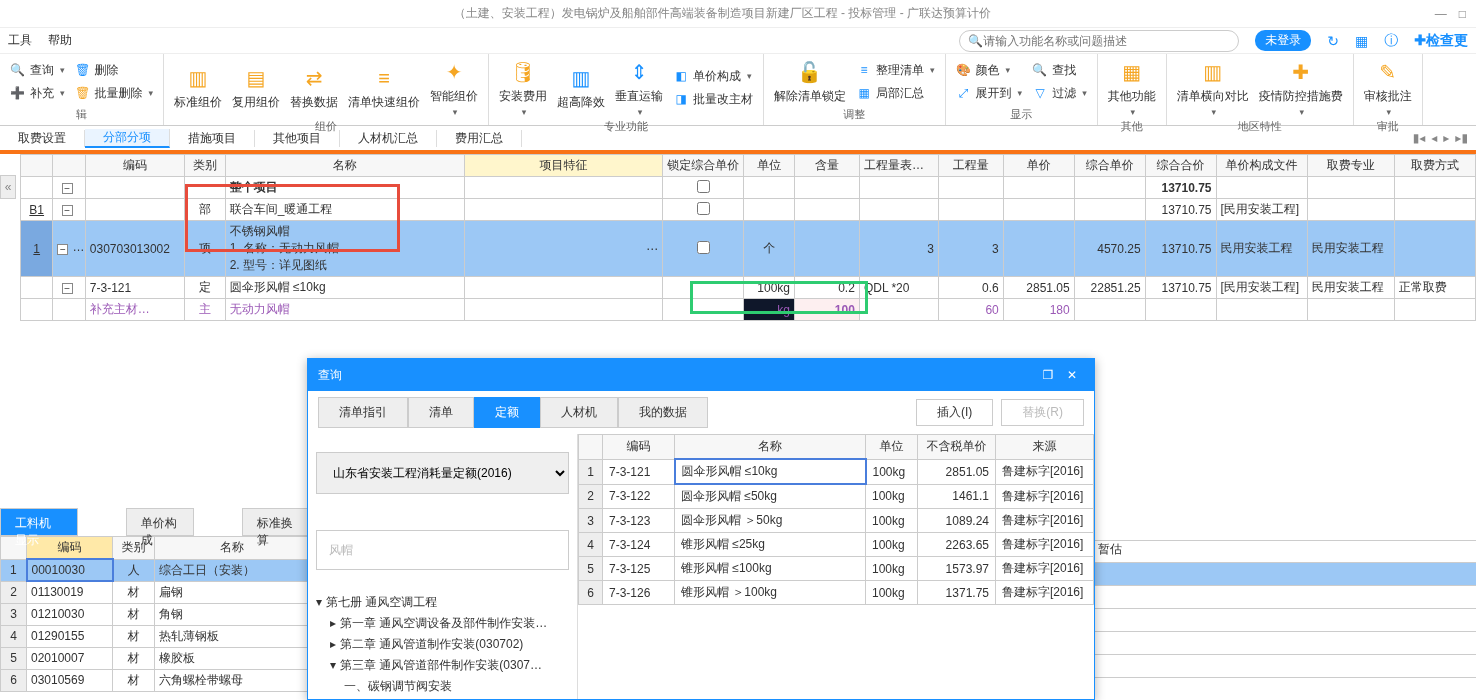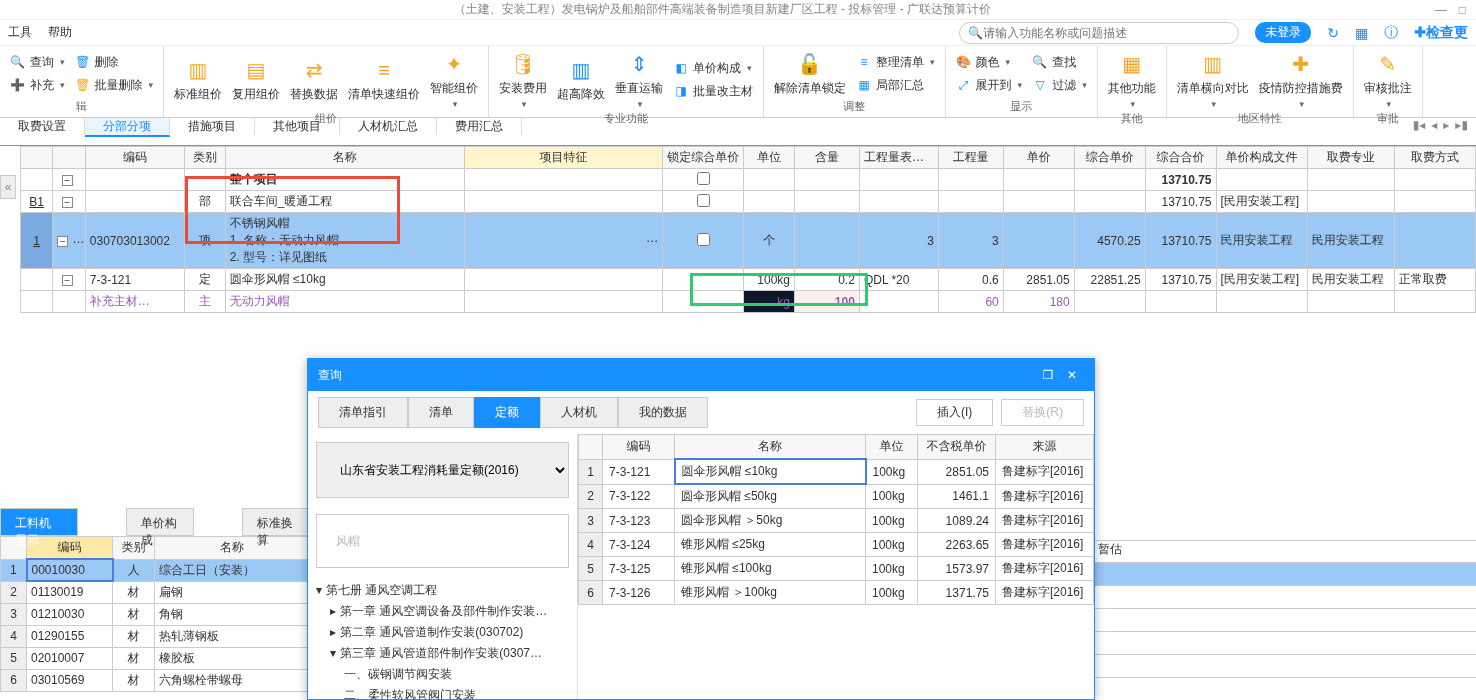--- a/index.html
+++ b/index.html
@@ -1,19 +1,19 @@
 <!DOCTYPE html>
 <html><head>
 <meta charset="utf-8">
 <style>
 * { box-sizing: border-box; margin: 0; padding: 0; font-family: "Microsoft YaHei", sans-serif; }
 body { width: 1476px; height: 700px; background: #fff; font-size: 12px; color: #333; overflow: hidden; position: relative; }
 
 
-.titlebar { height: 20px; display: flex; align-items: center; background: #fff; border-bottom: 1px solid #eee; }
+.titlebar { height: 28px; display: flex; align-items: center; background: #fff; border-bottom: 1px solid #eee; }
 .titlebar .title { flex: 1; text-align: center; color: #888; font-size: 12px; }
 .titlebar .wincontrols { display: flex; gap: 12px; padding: 0 10px; color: #888; }
 
 
 .menubar { height: 26px; display: flex; align-items: center; padding: 0 8px; gap: 16px; border-bottom: 1px solid #eee; }
 .menubar .spacer { flex: 1; }
 .menubar .search { width: 280px; height: 22px; border: 1px solid #ccc; border-radius: 11px; display: flex; align-items: center; padding: 0 8px; color: #aaa; }
 .menubar .search input { border: none; outline: none; flex: 1; font-size: 12px; }
 .menubar .badge-login { background: #1890ff; color: #fff; padding: 2px 10px; border-radius: 10px; font-size: 12px; }
 .menubar .toolicon { color: #1890ff; font-size: 14px; }
@@ -26,21 +26,21 @@
 .ribbon-btn-small { display: flex; align-items: center; gap: 4px; padding: 2px 4px; white-space: nowrap; cursor: pointer; }
 .ribbon-btn-small .ico { width: 16px; height: 16px; display: inline-flex; justify-content: center; align-items: center; }
 .ribbon-btn-big { display: flex; flex-direction: column; align-items: center; gap: 2px; padding: 2px 4px; cursor: pointer; white-space: nowrap; }
 .ribbon-btn-big .ico { width: 28px; height: 28px; display: flex; justify-content: center; align-items: center; font-size: 20px; }
 .ribbon-col { display: flex; flex-direction: column; gap: 2px; }
 .caret { font-size: 9px; color: #666; margin-left: 2px; }
 .ico-orange { color: #f5a623; }
 .ico-blue { color: #1890ff; }
 
 
-.tabsrow { height: 28px; display: flex; align-items: flex-start; border-bottom: 1px solid #f97316; }
+.tabsrow { height: 28px; display: flex; align-items: center; border-bottom: 4px solid #f97316; }
 .tab { padding: 0 18px; display: flex; align-items: center; border-right: 1px solid #ddd; cursor: pointer; }
 .tab.active { color: #1890ff; border-bottom: 2px solid #1890ff; background: #eaf4ff; }
 .tabsrow .spacer { flex: 1; }
 .tabsrow .navbtns { display: flex; align-items: center; gap: 6px; padding: 0 8px; color: #888; }
 
 
 .maintable { position: relative; }
 .table-wrap { border-collapse: collapse; width: 100%; table-layout: fixed; }
 .table-wrap th, .table-wrap td { border: 1px solid #ccc; padding: 2px 4px; font-size: 12px; height: 22px; overflow: hidden; white-space: nowrap; text-overflow: ellipsis; }
 .table-wrap th { background: #f7f7f7; font-weight: normal; text-align: center; }
@@ -69,21 +69,21 @@
 .dialog .dlg-title .t { flex: 1; }
 .dialog .dlg-title .winbtn { width: 24px; text-align: center; cursor: pointer; }
 .dialog .dlg-tabs { display: flex; align-items: center; padding: 6px 10px; gap: 0; }
 .dialog .dlg-tab { padding: 6px 20px; background: #eee; border: 1px solid #ccc; cursor: pointer; }
 .dialog .dlg-tab.active { background: #1890ff; color: #fff; border-color: #1890ff; }
 .dialog .dlg-buttons { margin-left: auto; display: flex; gap: 8px; }
 .dialog .dlg-btn { padding: 4px 20px; border: 1px solid #ccc; background: #fff; cursor: pointer; }
 .dialog .dlg-btn.disabled { color: #bbb; }
 .dialog .dlg-body { flex: 1; display: flex; overflow: hidden; }
 .dialog .left { width: 270px; border-right: 1px solid #ddd; display: flex; flex-direction: column; }
-.dialog .left select, .dialog .left input { margin: 8px 8px; padding: 19px; border: 1px solid #ccc; font-size: 12px; }
+.dialog .left select, .dialog .left input { margin: 18px 8px; padding: 12px; border: 1px solid #ccc; font-size: 12px; }
 .dialog .tree { flex: 1; overflow: auto; padding: 4px 8px; font-size: 12px; }
 .dialog .tree .node { padding: 2px 0; white-space: nowrap; cursor: pointer; }
 .dialog .tree .node .tri { display: inline-block; width: 10px; }
 .dialog .tree .i1 { padding-left: 14px; }
 .dialog .tree .i2 { padding-left: 28px; }
 .dialog .tree .node.sel { background: #cde4ff; }
 .dialog .right { flex: 1; overflow: auto; }
 .dialog .right table { border-collapse: collapse; width: 100%; }
 .dialog .right th, .dialog .right td { border: 1px solid #ccc; padding: 3px 6px; font-size: 12px; }
 .dialog .right th { background: #f7f7f7; text-align: center; font-weight: normal; }

